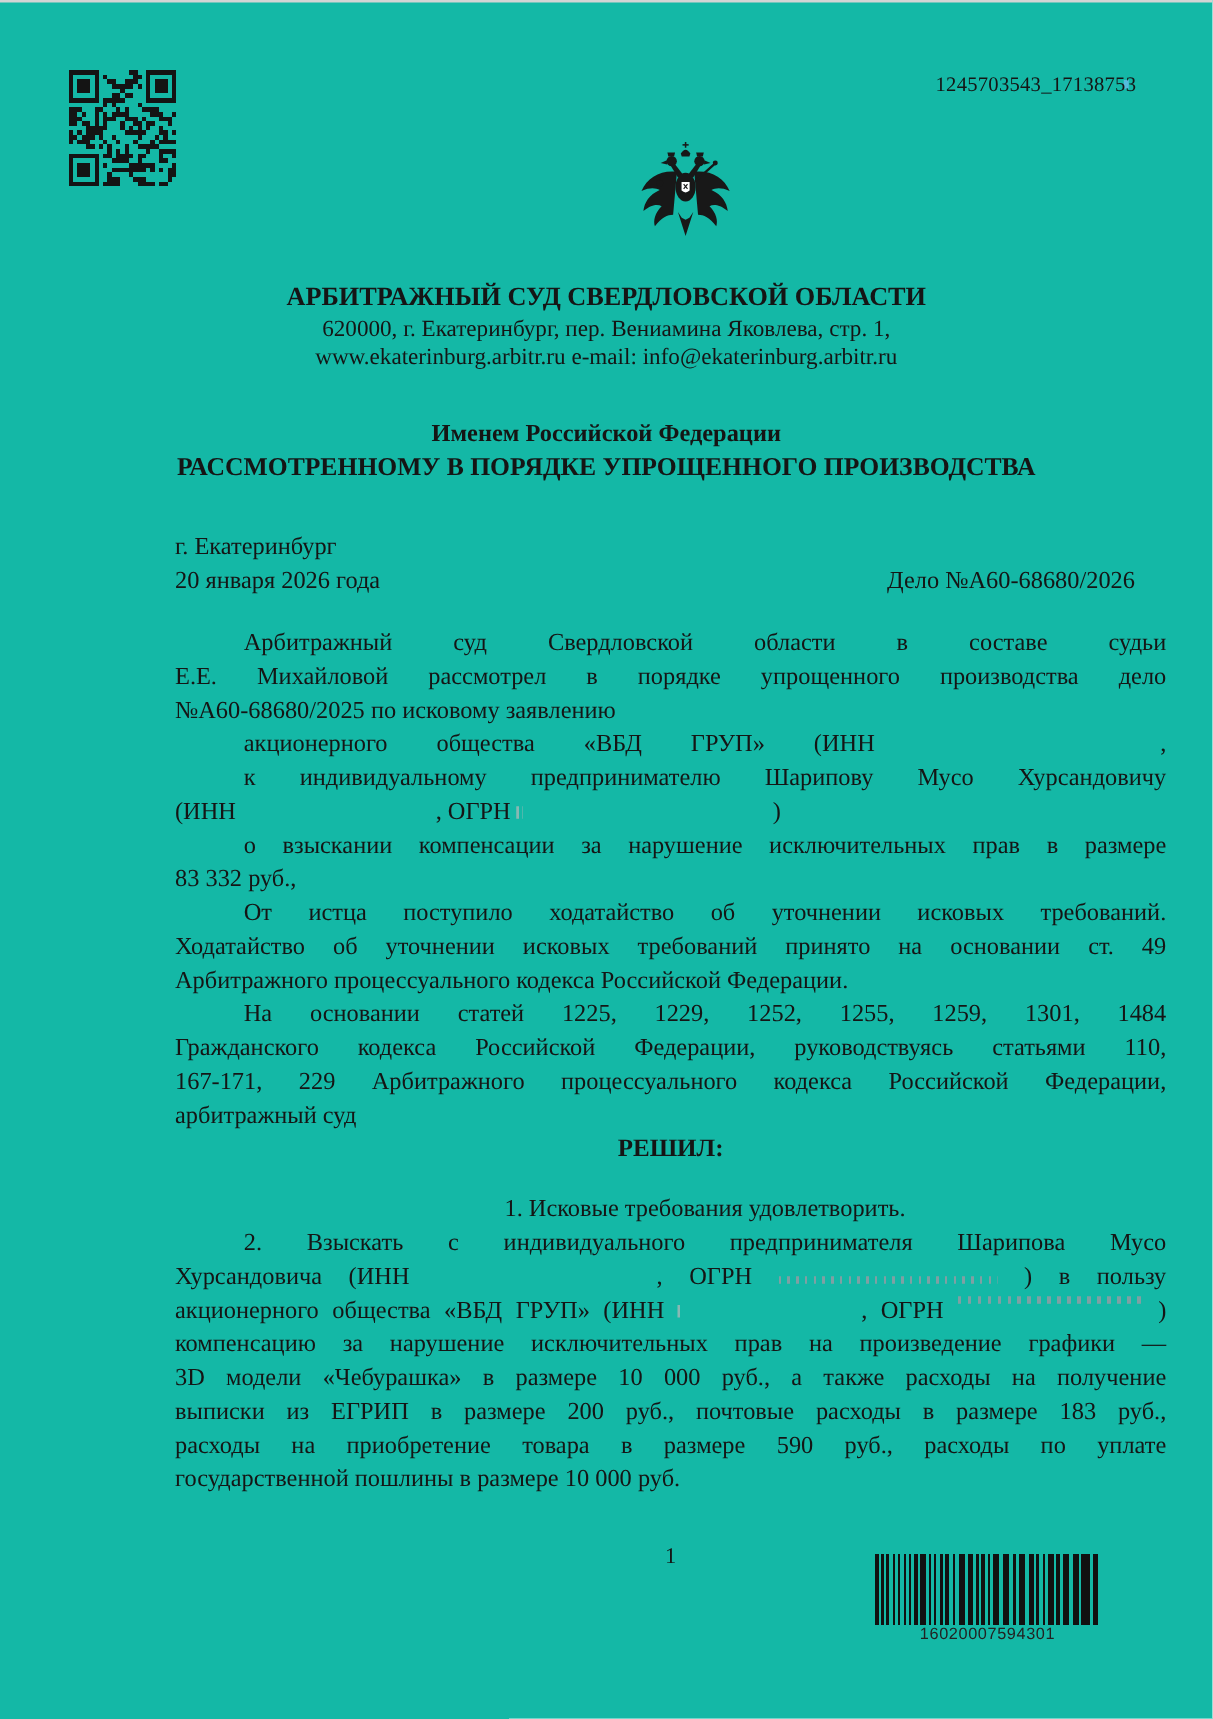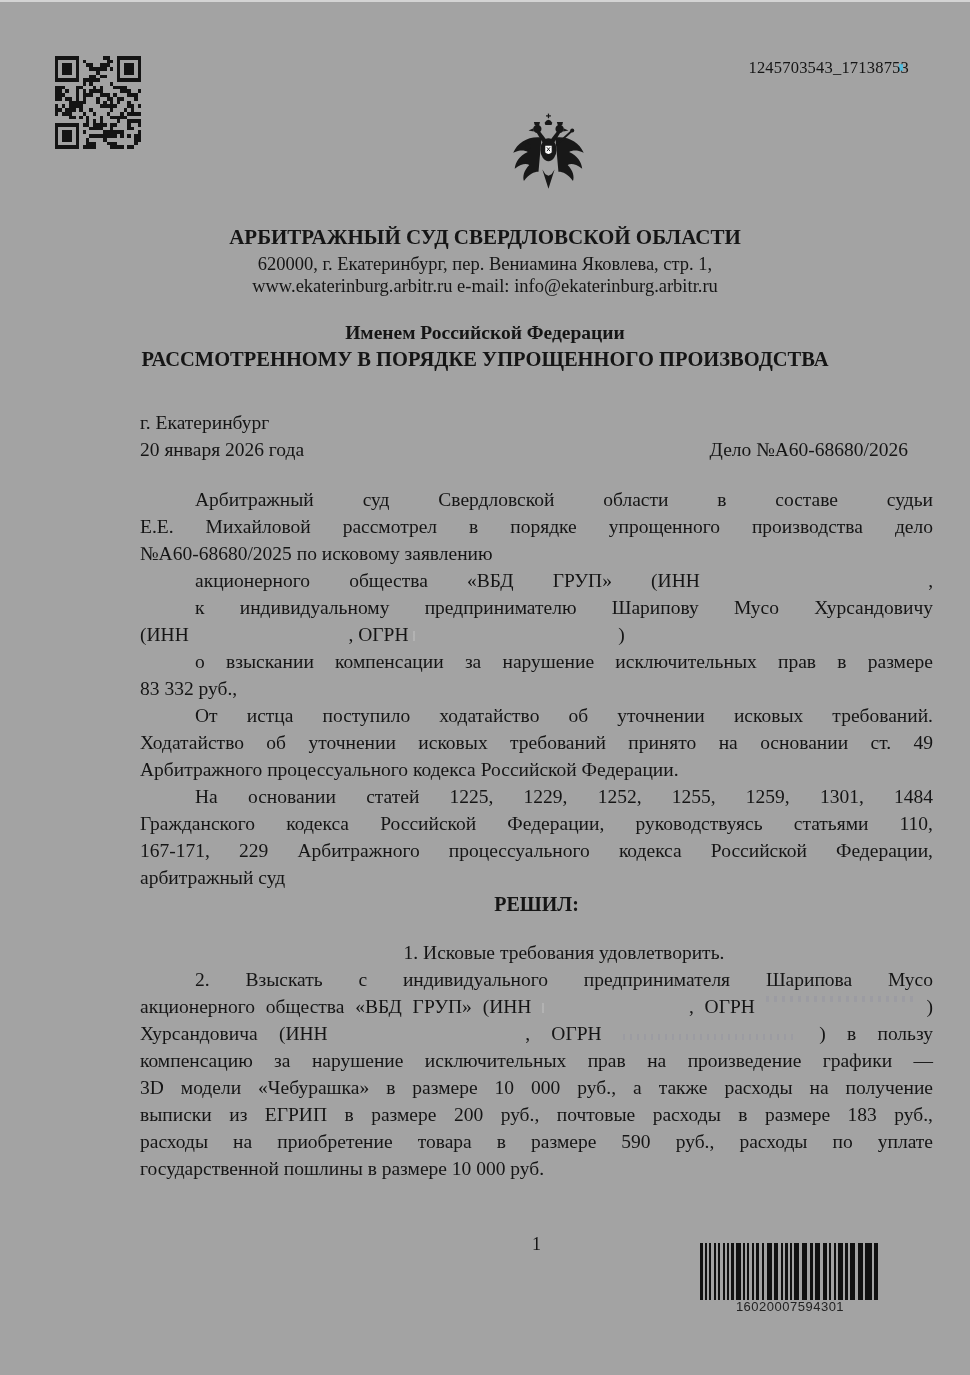--- a/index.html
+++ b/index.html
@@ -1,36 +1,36 @@
 <!DOCTYPE html>
 <html><head>
 <meta charset="utf-8">
 <style>
   html,body{margin:0;padding:0;background:#ffffff;}
   .page{
     position:relative;
     width:970px;height:1375px;
-    background:#a3a3a3;
+    background:#14b8a6;
     overflow:hidden;
     font-family:"Liberation Serif","DejaVu Serif",serif;
     color:#151515;
   }
   .top-edge{position:absolute;top:0;left:0;width:100%;height:2px;background:#d4d4d4;}
   .artifact-blue{position:absolute;left:899px;top:64px;width:4px;height:7px;background:#55bcdc;}
   .qr{position:absolute;left:55px;top:56px;width:86px;height:93px;}
   .doc-id{position:absolute;top:58px;right:61px;font-size:16.5px;letter-spacing:.2px;}
   .eagle{position:absolute;left:504px;top:110px;width:92px;height:90px;}
 
   .content{position:absolute;top:0;left:0;width:100%;}
   .center{text-align:center;}
   .court-name{margin-top:225px;font-weight:bold;font-size:21px;line-height:24px;}
   .court-address{font-size:18.5px;line-height:22px;margin-top:4px;}
   .court-contacts{font-size:18.5px;line-height:22px;}
 
-  .title-block{margin-top:23px;}
+  .title-block{margin-top:38px;}
   .title-l1{font-weight:bold;font-size:19.5px;line-height:26px;}
   .title-l2,.title-l3{font-weight:bold;font-size:20.5px;line-height:27px;}
 
   .col{width:793px;margin-left:140px;}
   .case-city{margin-top:36px;font-size:19.5px;line-height:27px;}
   .case-row{display:flex;justify-content:space-between;font-size:19.5px;line-height:27px;}
   .case-number{padding-right:25px;}
 
   .bodyblock{margin-top:23px;}
   .ln{font-size:19.5px;line-height:27px;white-space:nowrap;}
@@ -455,33 +455,33 @@
       <div class="lnw j">Гражданского кодекса Российской Федерации, руководствуясь статьями 110,</div>
       <div class="lnw j">167-171, 229 Арбитражного процессуального кодекса Российской Федерации,</div>
       <div class="ln">арбитражный суд</div>
 
       <div class="resolution-heading">РЕШИЛ:</div>
 
       <div class="ln ind item1">1. Исковые требования удовлетворить.</div>
 
       <div class="lnw j ind">2. Взыскать с индивидуального предпринимателя Шарипова Мусо</div>
       <div class="lnw j">
+        <span>Хурсандовича (ИНН</span>
+        <span class="sp w155"></span>
+        <span>, ОГРН</span>
+        <span class="fragB w175"></span>
+        <span>) в пользу</span>
+      </div>
+      <div class="lnw j">
         <span>акционерного общества «ВБД ГРУП» (ИНН</span>
         <span class="tick"></span>
         <span class="sp w120"></span>
         <span>, ОГРН</span>
         <span class="fragT w150"></span>
         <span>)</span>
-      </div>
-      <div class="lnw j">
-        <span>Хурсандовича (ИНН</span>
-        <span class="sp w155"></span>
-        <span>, ОГРН</span>
-        <span class="fragB w175"></span>
-        <span>) в пользу</span>
       </div>
       <div class="lnw j">компенсацию за нарушение исключительных прав на произведение графики —</div>
       <div class="lnw j">3D модели «Чебурашка» в размере 10 000 руб., а также расходы на получение</div>
       <div class="lnw j">выписки из ЕГРИП в размере 200 руб., почтовые расходы в размере 183 руб.,</div>
       <div class="lnw j">расходы на приобретение товара в размере 590 руб., расходы по уплате</div>
       <div class="ln">государственной пошлины в размере 10 000 руб.</div>
     </div>
   </div>
 
   <div class="page-number">1</div>

